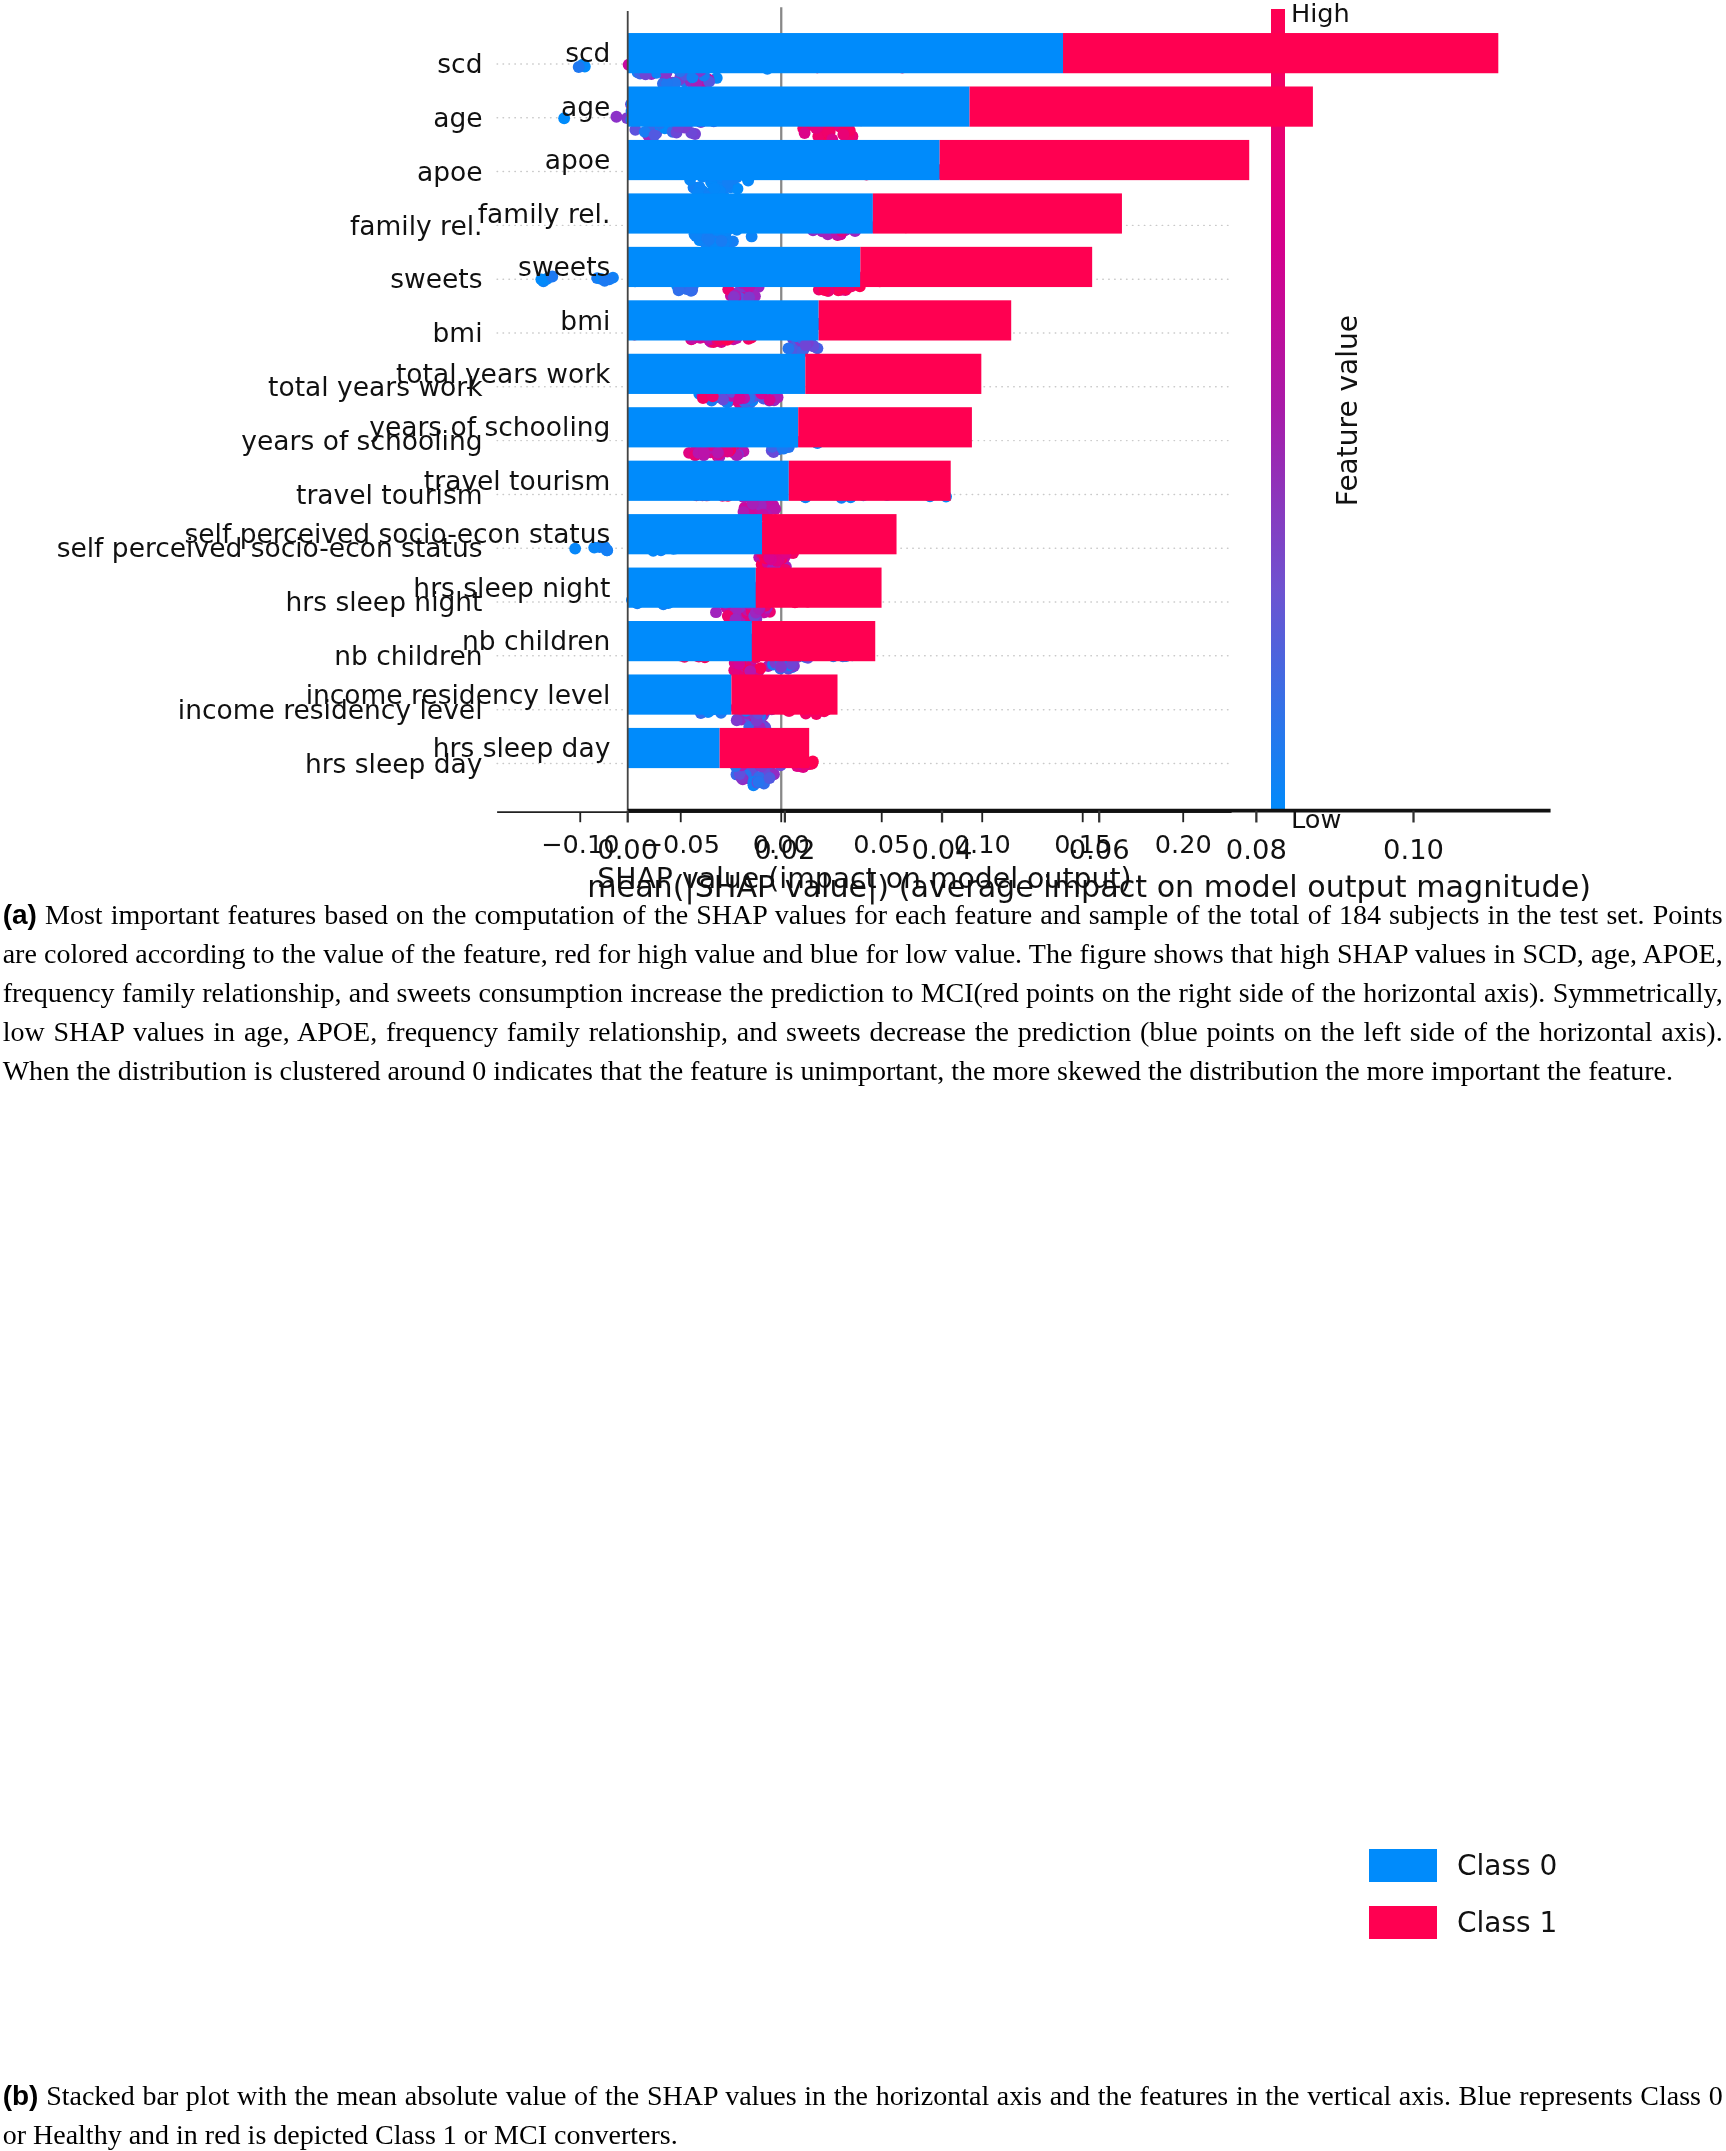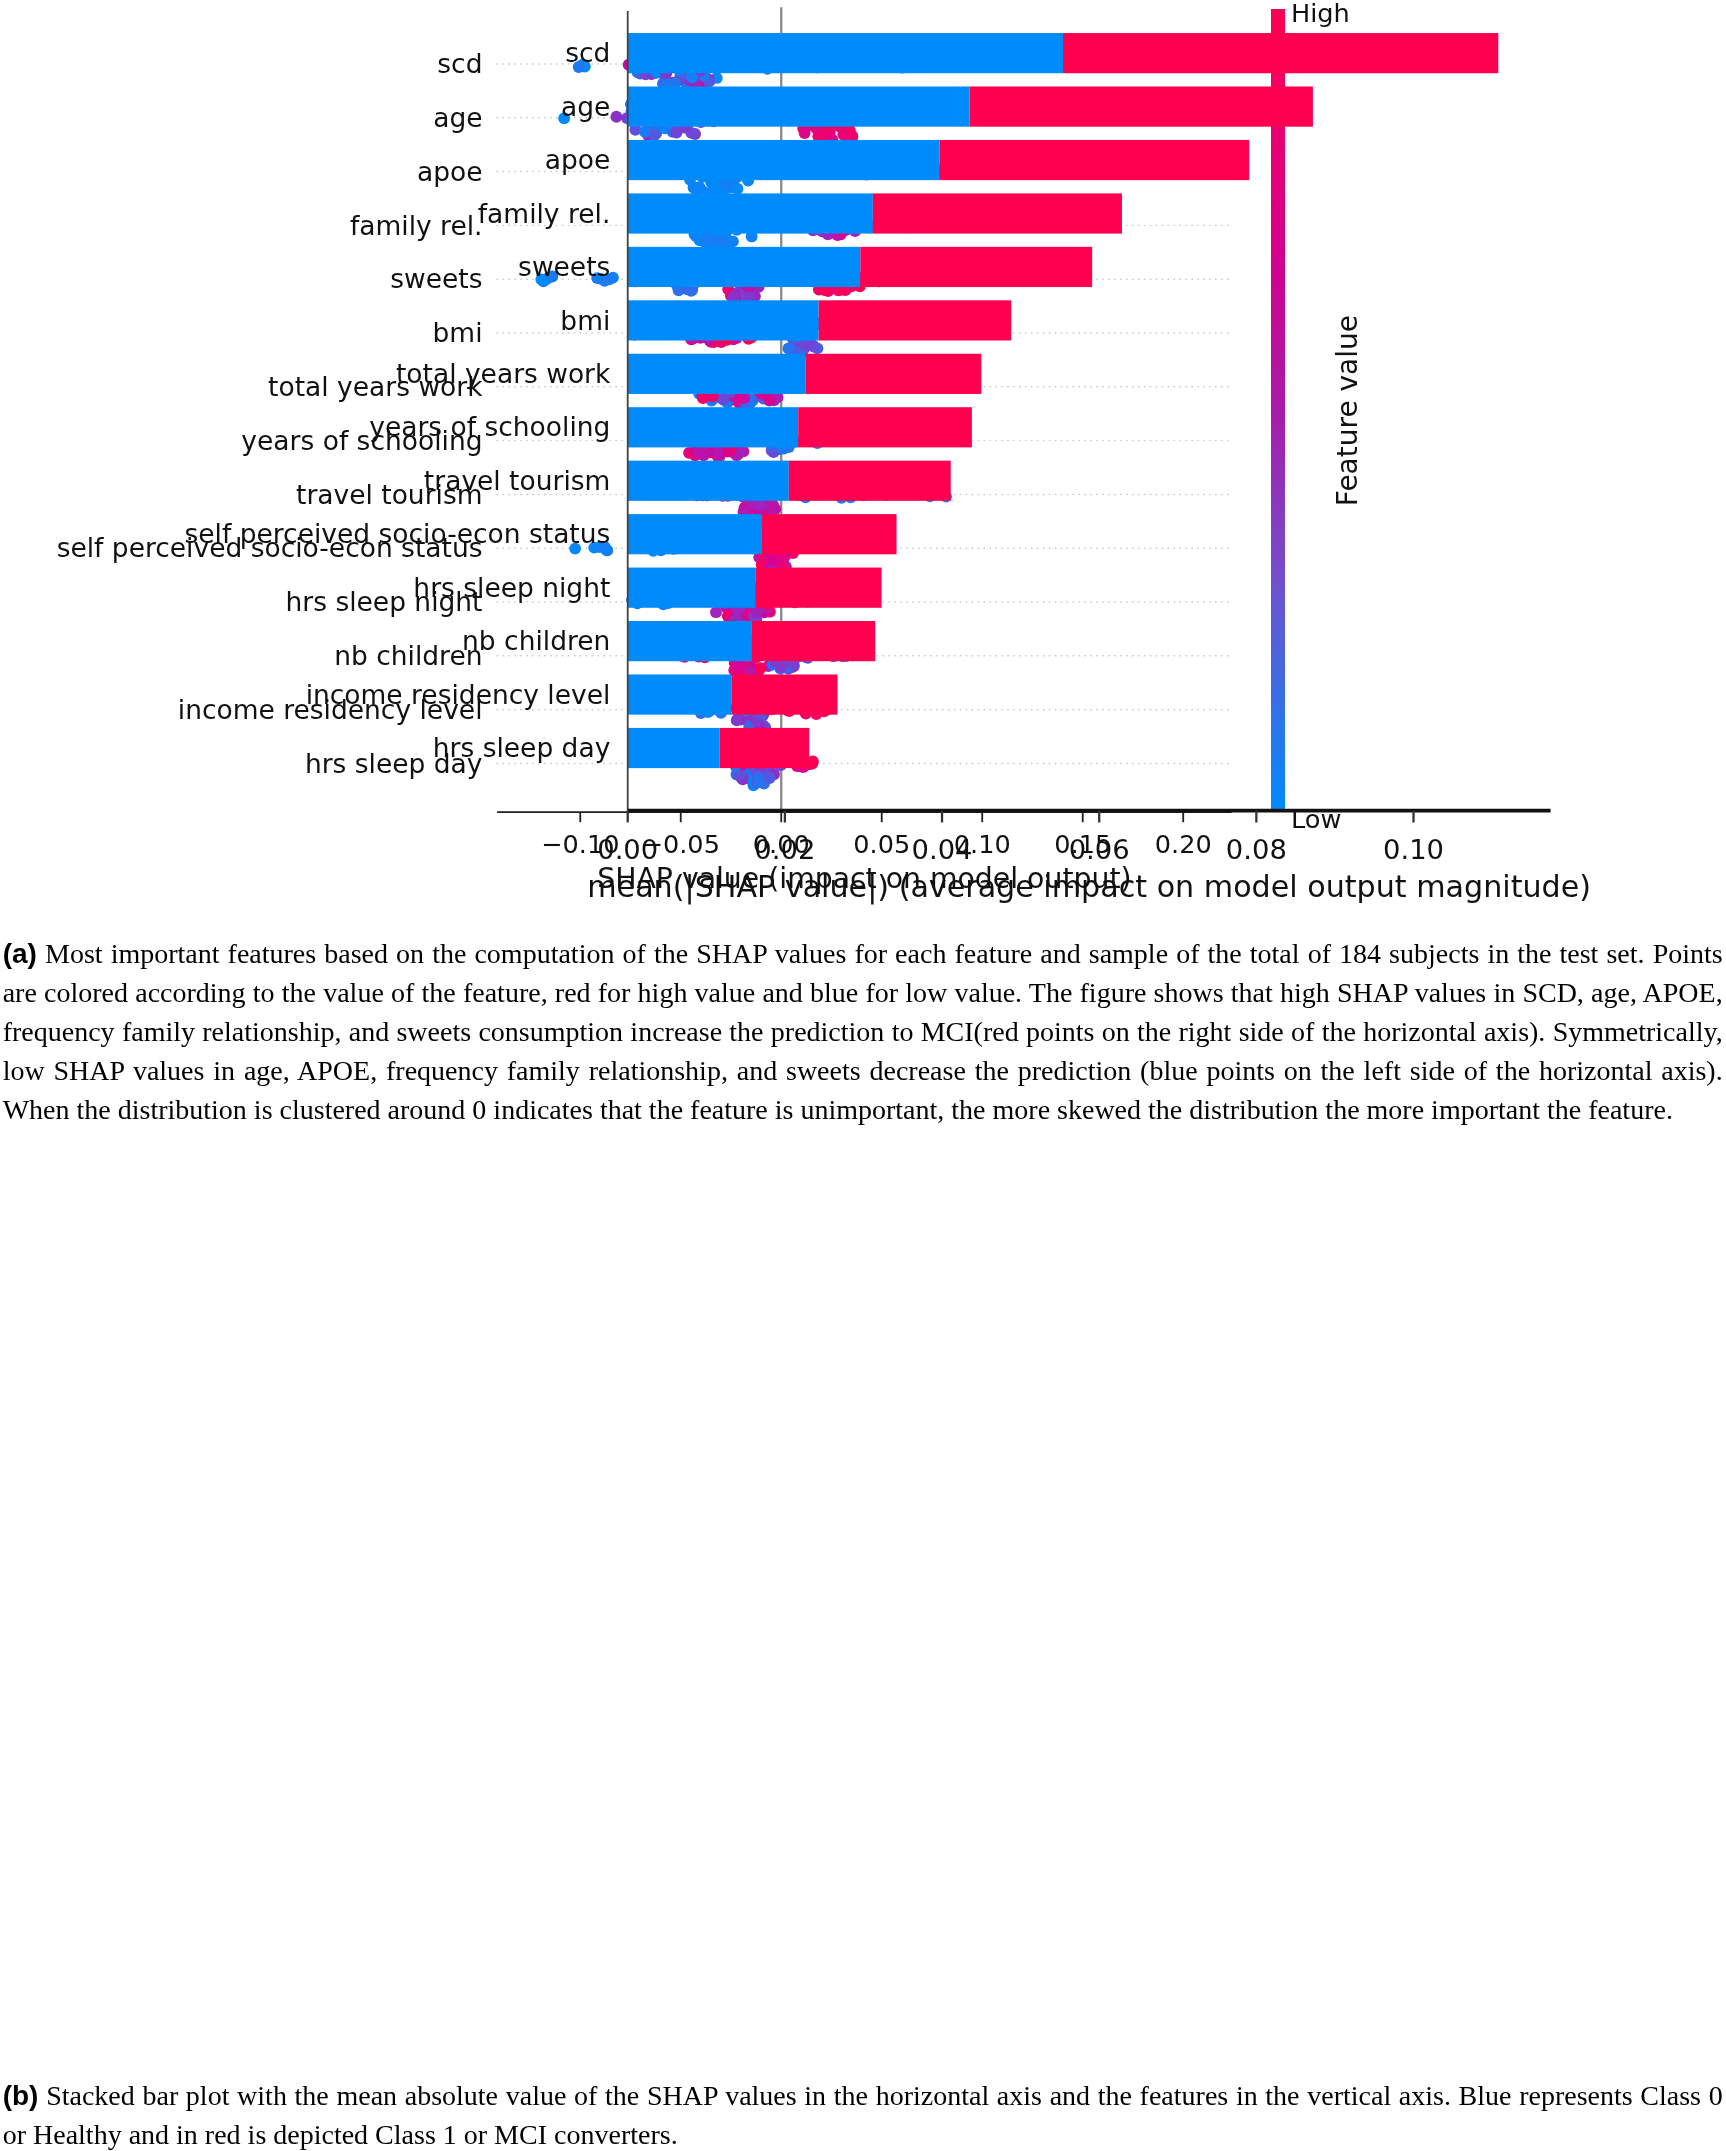--- a/index.html
+++ b/index.html
@@ -12,21 +12,21 @@
   .cb-label{position:absolute;left:1291px;color:#111;font-size:25.6px;}
   .cb-high{top:-1.8px;}
   .cb-low{top:788px;margin-top:16px;}
   .cb-title{position:absolute;left:1327px;top:9.1px;height:803px;width:40px;
             display:flex;align-items:center;justify-content:center;}
   .cb-title span{writing-mode:vertical-rl;transform:rotate(180deg);
                  font-size:28px;color:#111;white-space:nowrap;}
   .caption{position:absolute;left:2.7px;width:1720px;margin:0;
            font-family:"Liberation Serif", serif;font-size:28px;line-height:39px;
            color:#000;text-align:justify;}
-  #cap-a{top:934px;}
+  #cap-a{top:895px;}
   #cap-b{top:2076px;}
   .caption b{font-family:"Liberation Sans", sans-serif;font-weight:bold;}
   .legend{position:absolute;left:1369px;top:1849px;display:flex;flex-direction:column;gap:24px;}
   .legend-item{display:flex;align-items:center;gap:20px;height:33px;}
   .legend-swatch{width:68px;height:33px;}
   .legend-label{font-size:28px;color:#111;white-space:nowrap;}
 </style>
 </head>
 <body>
 
@@ -1701,17 +1701,27 @@
       <text x="1031" y="940" font-size="30" text-anchor="middle" fill="#111" font-family="&quot;DejaVu Sans&quot;, sans-serif" font-weight="normal">0.04</text>
       <line x1="1203" y1="887" x2="1203" y2="900" stroke="#333" stroke-width="2.5"></line>
       <text x="1203" y="940" font-size="30" text-anchor="middle" fill="#111" font-family="&quot;DejaVu Sans&quot;, sans-serif" font-weight="normal">0.06</text>
       <line x1="1375" y1="887" x2="1375" y2="900" stroke="#333" stroke-width="2.5"></line>
       <text x="1375" y="940" font-size="30" text-anchor="middle" fill="#111" font-family="&quot;DejaVu Sans&quot;, sans-serif" font-weight="normal">0.08</text>
       <line x1="1547" y1="887" x2="1547" y2="900" stroke="#333" stroke-width="2.5"></line>
       <text x="1547" y="940" font-size="30" text-anchor="middle" fill="#111" font-family="&quot;DejaVu Sans&quot;, sans-serif" font-weight="normal">0.10</text>
       <text x="1192" y="982" font-size="33" text-anchor="middle" fill="#111" font-family="&quot;DejaVu Sans&quot;, sans-serif" font-weight="normal">mean(|SHAP value|) (average impact on model output magnitude)</text>
     </svg>
 
+  <div class="legend">
+    <div class="legend-item">
+      <div class="legend-swatch" id="legend-swatch-0" style="background: rgb(0, 139, 251);"></div>
+      <div class="legend-label">Class 0</div>
+    </div>
+    <div class="legend-item">
+      <div class="legend-swatch" id="legend-swatch-1" style="background: rgb(255, 0, 81);"></div>
+      <div class="legend-label">Class 1</div>
+    </div>
+  </div>
 
   <p class="caption" id="cap-b"><b>(b)</b> <span>Stacked bar plot with the mean absolute value of the SHAP values in the horizontal axis and the features in the vertical axis. Blue represents Class 0 or Healthy and in red is depicted Class 1 or MCI converters.</span></p>
 
 </div>
 
 
 </body></html>

